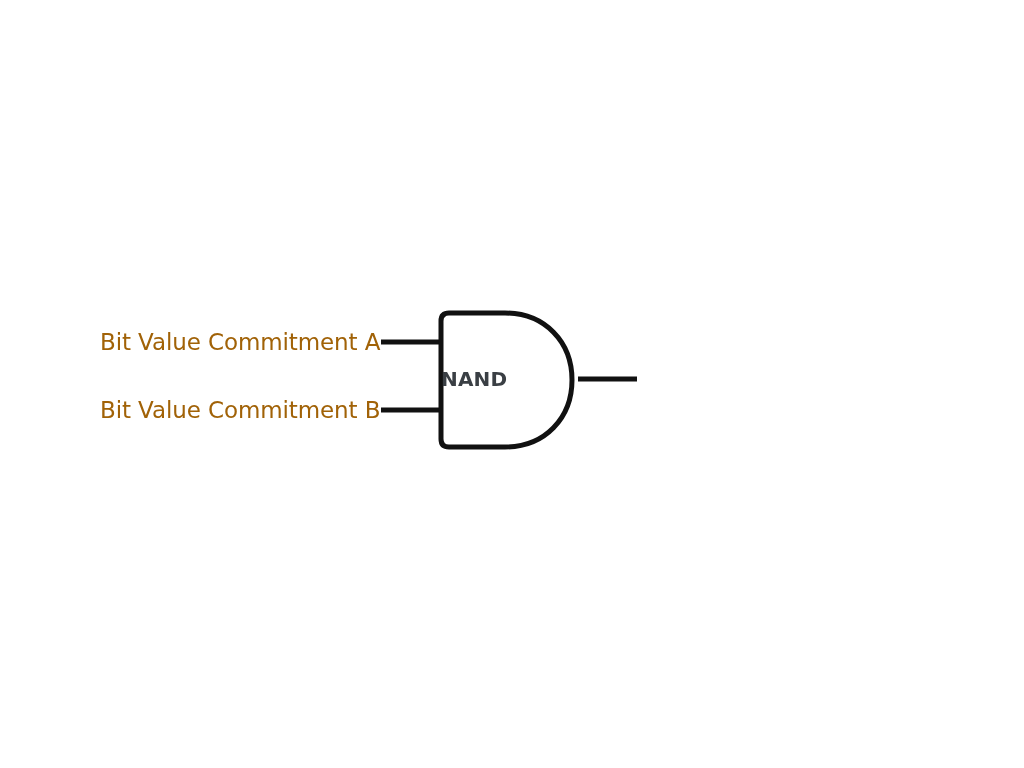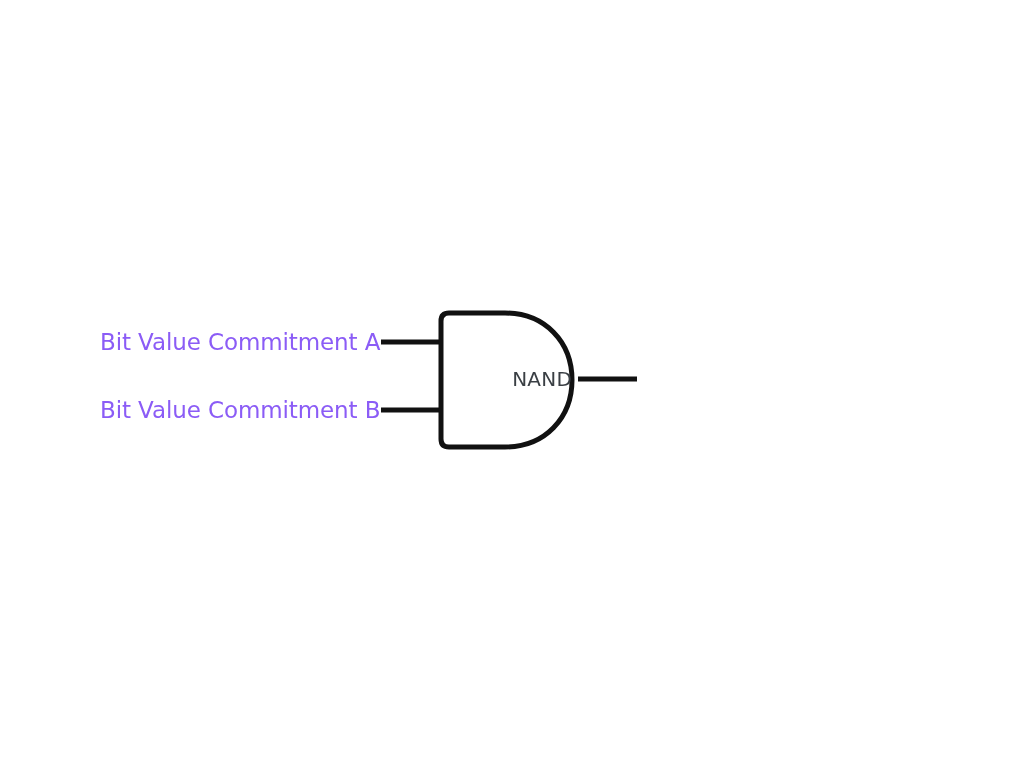--- a/index.html
+++ b/index.html
@@ -26,21 +26,21 @@
     top: 0;
     width: 1024px;
     height: 768px;
     display: block;
   }
   .wire-label {
     position: absolute;
     font-family: "DejaVu Sans", "Liberation Sans", sans-serif;
     font-size: 23px;
     font-weight: 400;
-    color: #8b5cf6;
+    color: #a16207;
     white-space: nowrap;
     letter-spacing: -0.1px;
     line-height: 1;
   }
   #label-input-a {
     left: 100px;
     top: 331px;
     text-align: left;
   }
   #label-input-b {
@@ -51,24 +51,24 @@
   #label-output-c {
     left: 652px;
     top: 368px;
     text-align: left;
   }
   #gate-type-label {
     position: absolute;
     left: 441px;
     top: 369px;
     width: 131px;
-    text-align: right;
+    text-align: left;
     font-family: "DejaVu Sans", "Liberation Sans", sans-serif;
     font-size: 20px;
-    font-weight: 400;
+    font-weight: 700;
     color: #3a3f44;
     letter-spacing: 0.2px;
     line-height: 1;
   }
 </style>
 </head>
 <body>
 
 <div id="canvas">
 

